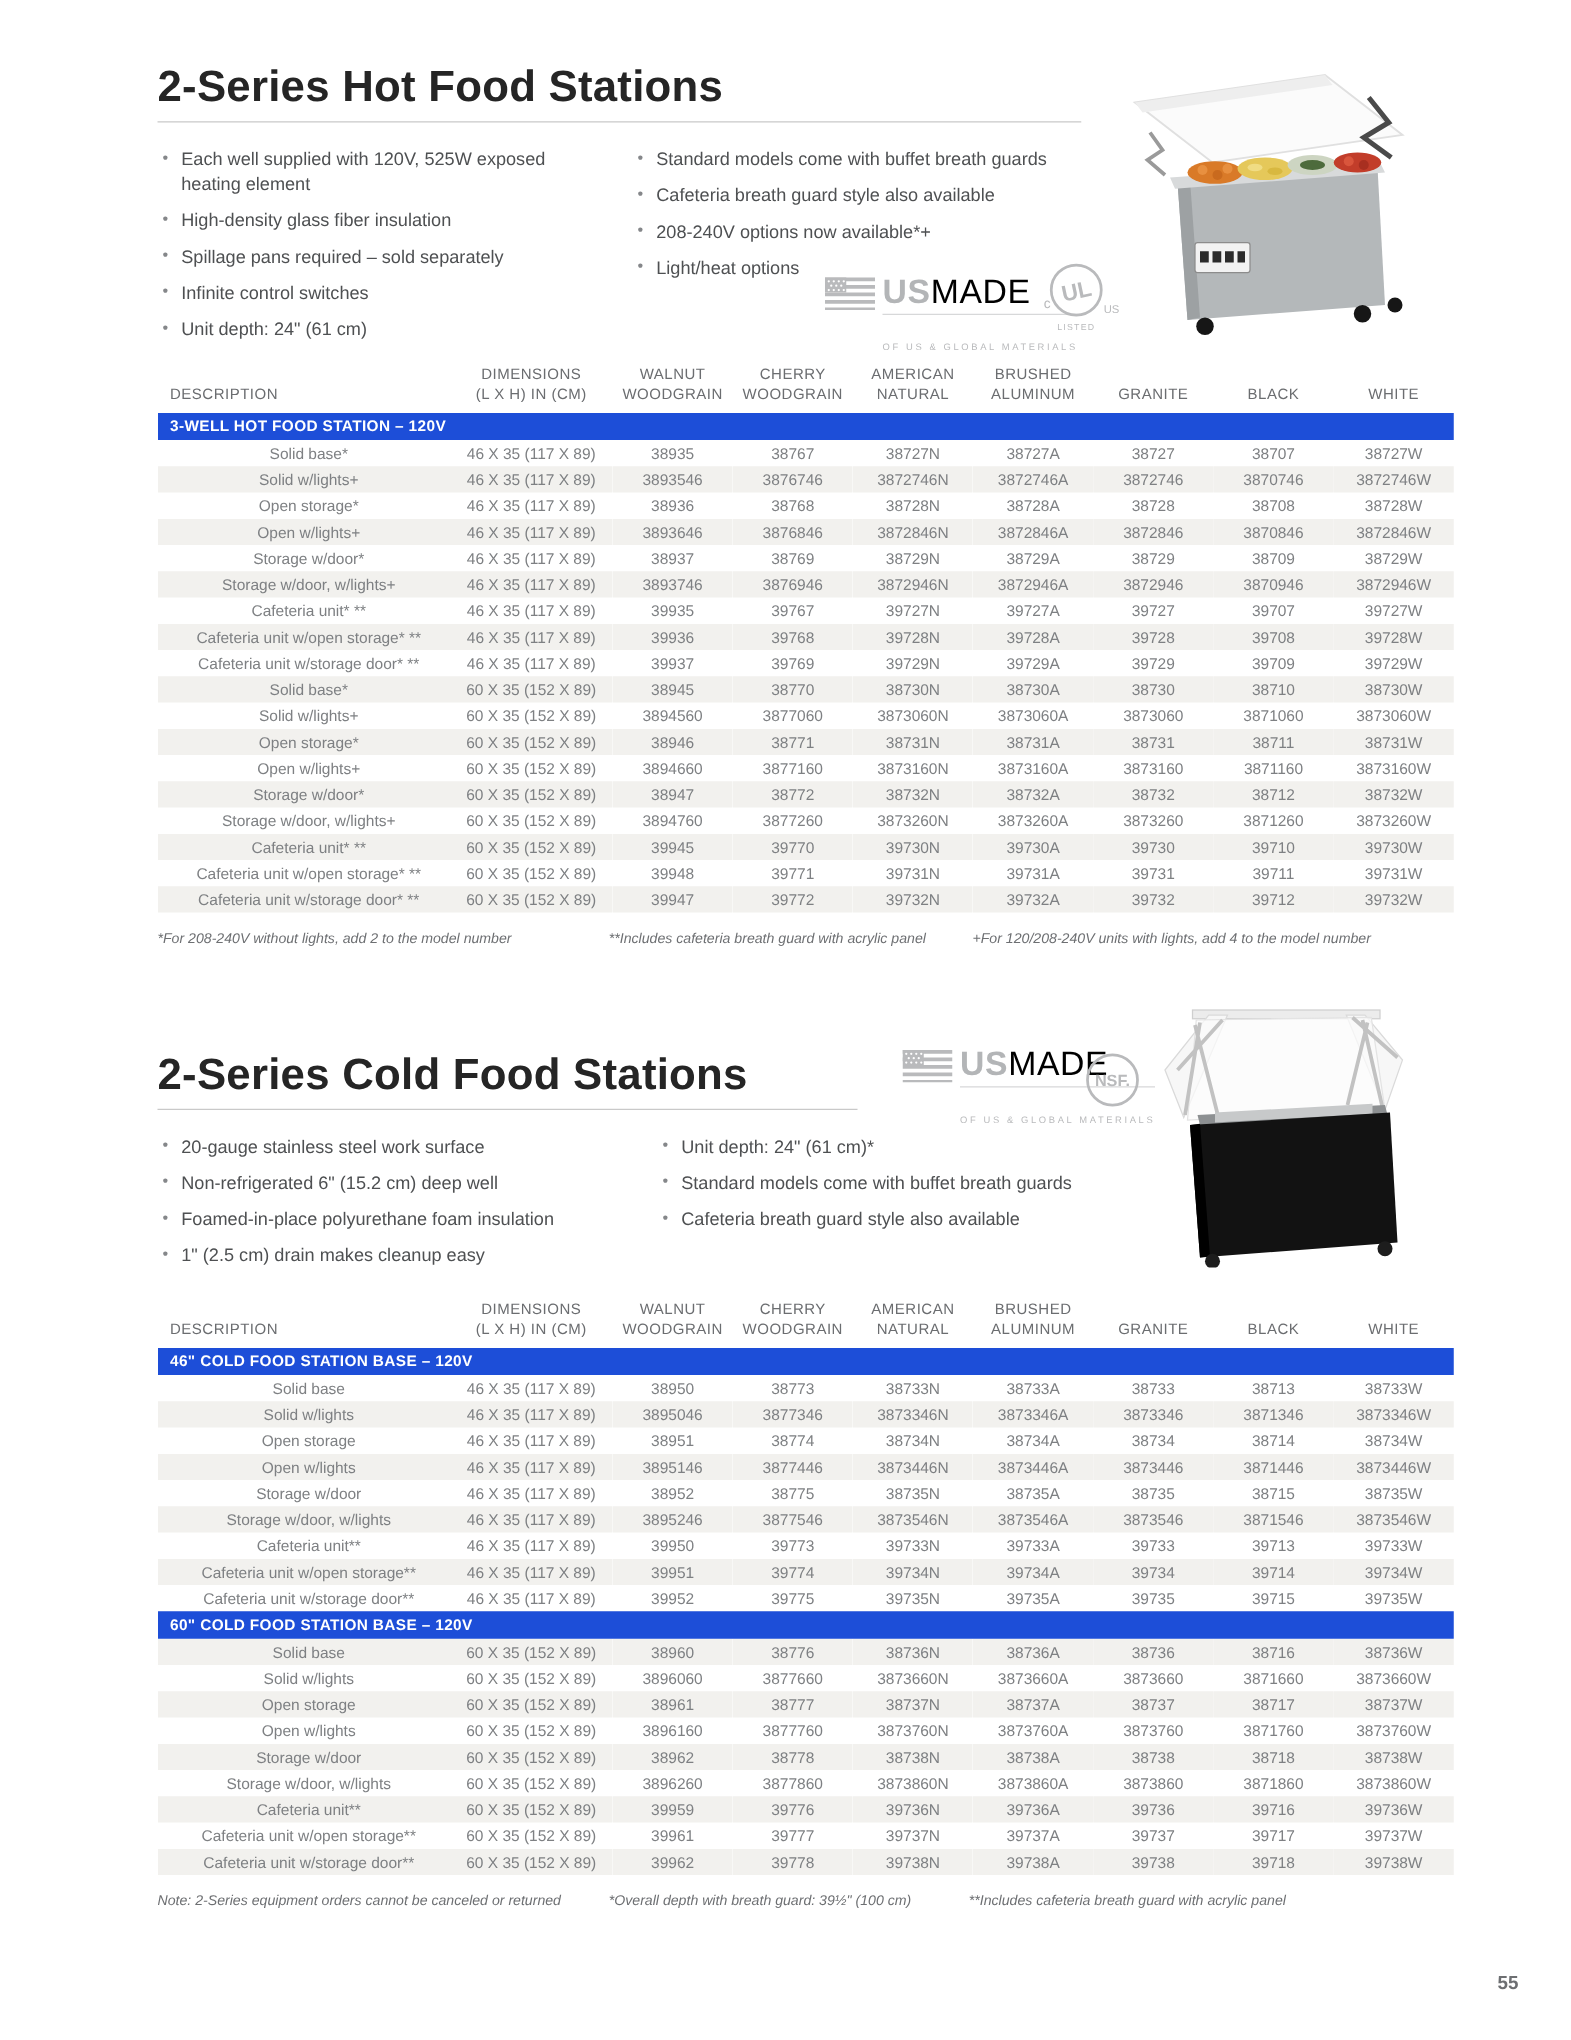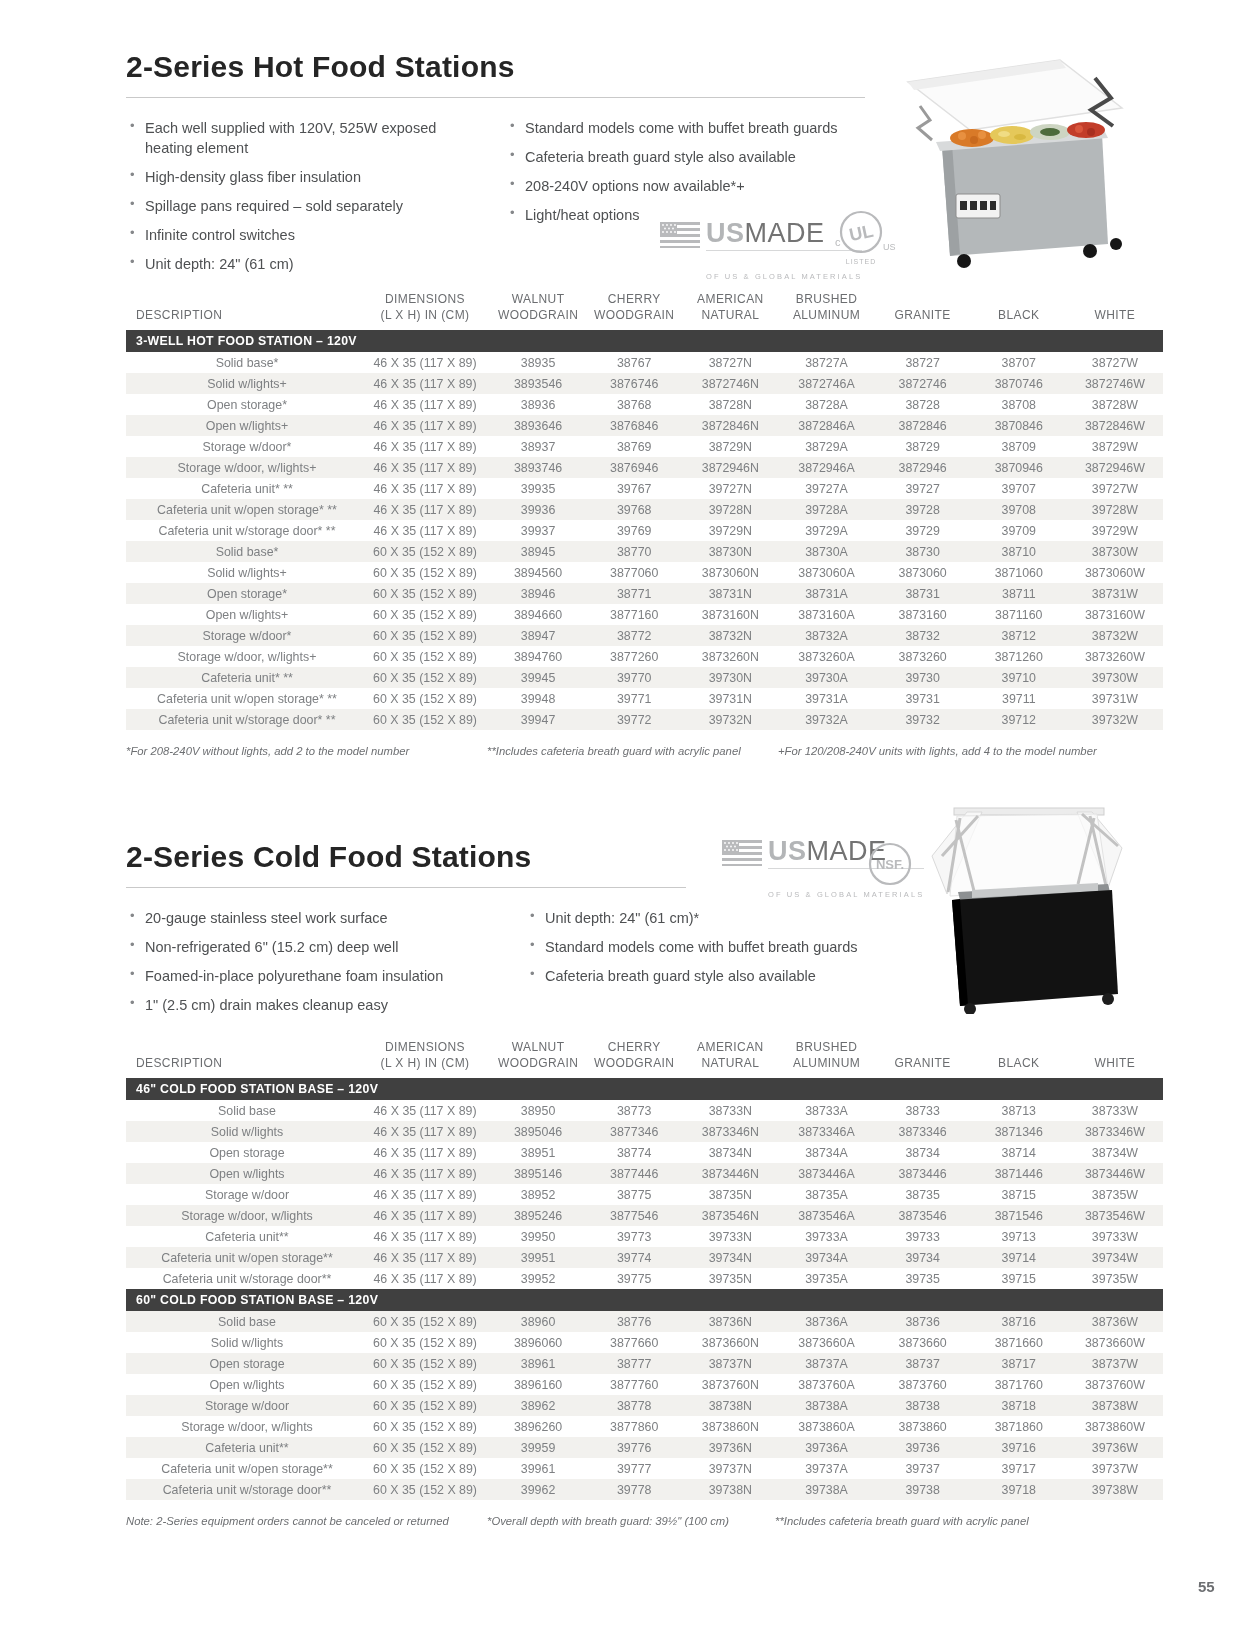--- a/index.html
+++ b/index.html
@@ -1,45 +1,45 @@
 <!DOCTYPE html>
 <html><head>
 <meta charset="utf-8">
 <style>
   html,body{margin:0;padding:0;background:#e9e9e9;}
   .page{position:relative;width:1257px;height:1632px;background:#ffffff;margin:0 auto;
         font-family:"Liberation Sans", sans-serif;overflow:hidden;}
   .abs{position:absolute;}
-  .sec-title{font-size:30px;font-weight:700;color:#252525;letter-spacing:.2px;white-space:nowrap;}
+  .sec-title{font-size:35px;font-weight:700;color:#252525;letter-spacing:.2px;white-space:nowrap;}
   .rule{border-top:1px solid #c9c9c9;height:0;}
   ul.bullets{list-style:none;margin:0;padding:0;}
   ul.bullets li{position:relative;padding-left:17px;font-size:14.5px;color:#4e5052;
                 line-height:1.38;margin-bottom:9px;}
   ul.bullets li::before{content:"•";position:absolute;left:2px;top:-1px;color:#85878a;font-size:13px;}
   
   .tblock{position:absolute;left:126px;width:1037px;}
   table.tbl{width:1037px;border-collapse:collapse;table-layout:fixed;}
   .tbl col.c0{width:234px;} .tbl col.c1{width:130px;}
   .tbl th{vertical-align:bottom;padding:0 2px 7px;font-weight:400;color:#6b6d70;
           font-size:12px;letter-spacing:.4px;text-align:center;line-height:1.3;white-space:nowrap;}
   .tbl th:first-child{text-align:left;padding-left:10px;}
-  .tbl tr.band td{background:#404040;color:#ffffff;font-weight:700;font-size:12.3px;
+  .tbl tr.band td{background:#1d4ed8;color:#ffffff;font-weight:700;font-size:12.3px;
                   letter-spacing:.3px;text-align:left;padding:4px 10px;height:14px;}
   .tbl td{height:21px;padding:0 2px;text-align:center;font-size:12.4px;color:#7e8083;
           white-space:nowrap;overflow:hidden;}
   .tbl td.desc{text-align:center;padding-left:10px;}
   .tbl tr.alt td{background:#f2f1ee;}
   .footrow{position:relative;height:16px;margin-top:15px;}
   .footrow span{position:absolute;top:0;font-style:italic;font-size:11.3px;color:#6d6f72;white-space:nowrap;}
   
   .usmade{display:flex;align-items:flex-start;color:#b9babc;}
   .usmade .txtcol{margin-left:6px;}
   .usmade .wordmark{font-size:27px;line-height:26px;letter-spacing:.5px;white-space:nowrap;}
   .usmade .wordmark .us{font-weight:700;color:#b3b5b7;}
-  .usmade .wordmark .made{font-weight:300;color:#737373;}
+  .usmade .wordmark .made{font-weight:300;color:#000000;}
   .usmade .tagline{font-size:7.5px;letter-spacing:2.1px;color:#b9babc;margin-top:4px;
                    border-top:1px solid #d7d8d9;padding-top:21px;white-space:nowrap;}
   .pagenum{font-size:15px;font-weight:700;color:#6d6f72;}
 </style>
 </head>
 <body>
 
 <div class="page">
 
   <div class="abs sec-title" style="left:126px;top:50px;">2-Series  Hot Food Stations</div>

